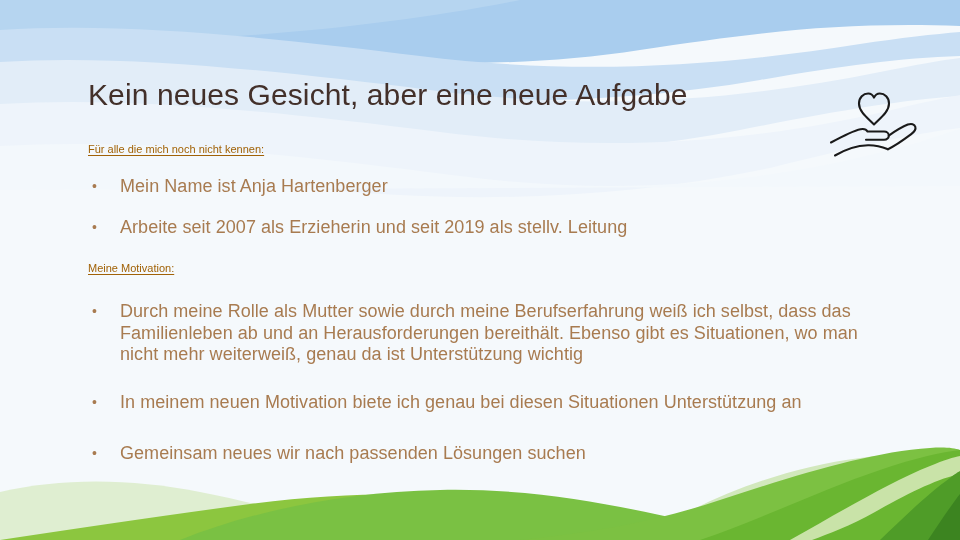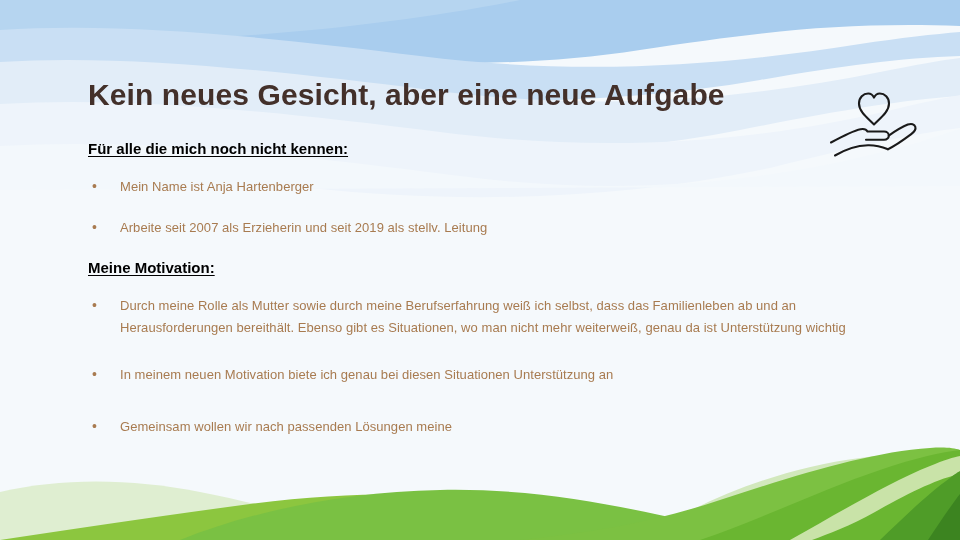--- a/index.html
+++ b/index.html
@@ -33,49 +33,49 @@
   }
 
   
   .title {
     position: absolute;
     left: 88px;
     top: 76px;
     width: 720px;
     font-size: 30px;
     line-height: 38px;
-    font-weight: 700;
+    font-weight: 400;
     color: #43302a;
     letter-spacing: 0.1px;
     white-space: nowrap;
   }
 
   
   .body-block {
     position: absolute;
     left: 88px;
     top: 140px;
     width: 790px;
   }
 
   .sub-head {
-    font-size: 15px;
+    font-size: 11px;
     line-height: 18px;
-    font-weight: bold;
-    color: #000000;
+    font-weight: normal;
+    color: #a16207;
     text-decoration: underline;
     text-underline-offset: 2px;
     margin: 0 0 18px 0;
     display: block;
     width: -moz-fit-content;
     width: fit-content;
   }
   .sub-head.second {
     margin-top: 21px;
-    margin-bottom: 18px;
+    margin-bottom: 24px;
   }
 
   .bullet-row {
     display: flex;
     align-items: flex-start;
     margin-bottom: 19px;
   }
   .bullet-row.tight { margin-bottom: 19px; }
   .bullet-row.loose { margin-bottom: 30px; }
   .bullet-row.para  { margin-bottom: 26px; }
@@ -85,21 +85,21 @@
     width: 32px;
     color: #a87b50;
     font-size: 14px;
     line-height: 21px;
     text-align: left;
     padding-left: 4px;
     box-sizing: border-box;
   }
   .btext {
     flex: 1 1 auto;
-    font-size: 13px;
+    font-size: 18px;
     line-height: 21.5px;
     color: #a87b50;
     letter-spacing: 0.05px;
   }
   .btext.wrap { max-width: 760px; }
 
   
   .icon-heart-hand {
     position: absolute;
     left: 826px;
@@ -213,18 +213,18 @@
         <span class="btext wrap">Durch meine Rolle als Mutter sowie durch meine Berufserfahrung  weiß ich selbst, dass das Familienleben ab und an Herausforderungen bereithält.  Ebenso gibt es Situationen,  wo man nicht mehr weiterweiß, genau da ist Unterstützung  wichtig</span>
       </div>
 
       <div class="bullet-row loose">
         <span class="dot">•</span>
         <span class="btext">In meinem neuen Motivation biete ich genau bei diesen Situationen  Unterstützung  an</span>
       </div>
 
       <div class="bullet-row">
         <span class="dot">•</span>
-        <span class="btext">Gemeinsam wollen wir nach passenden Lösungen meine</span>
+        <span class="btext">Gemeinsam neues wir nach passenden Lösungen suchen</span>
       </div>
     </div>
 
   </div>
 </div>
 
 </body></html>

